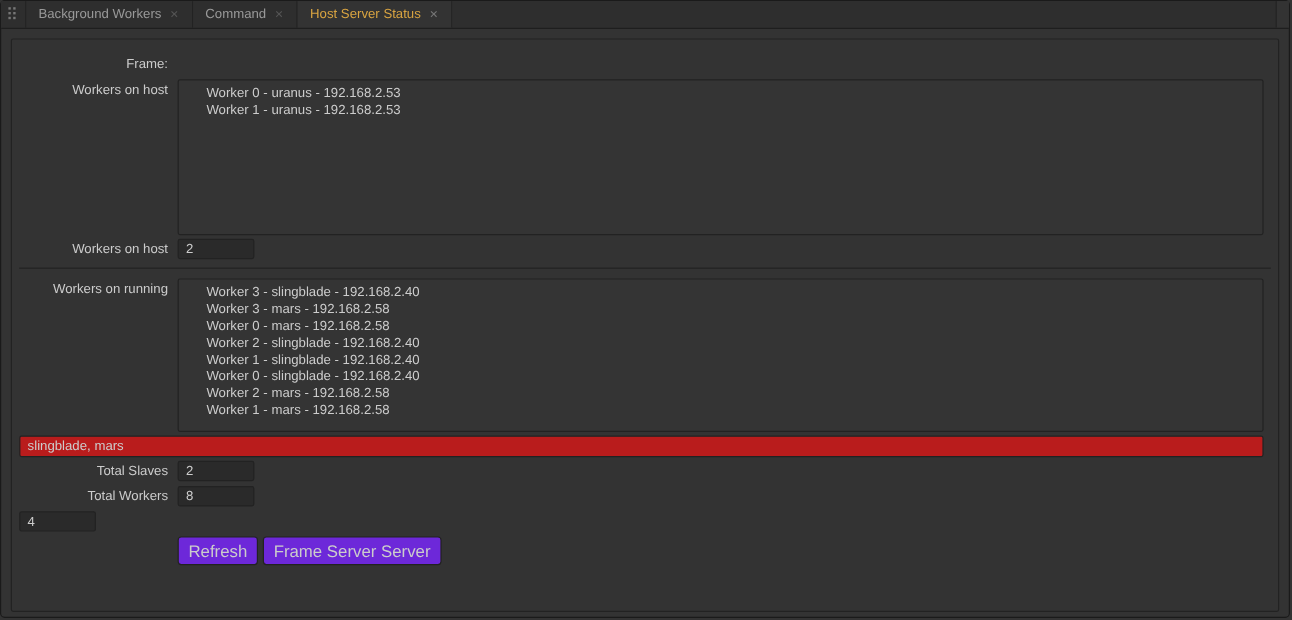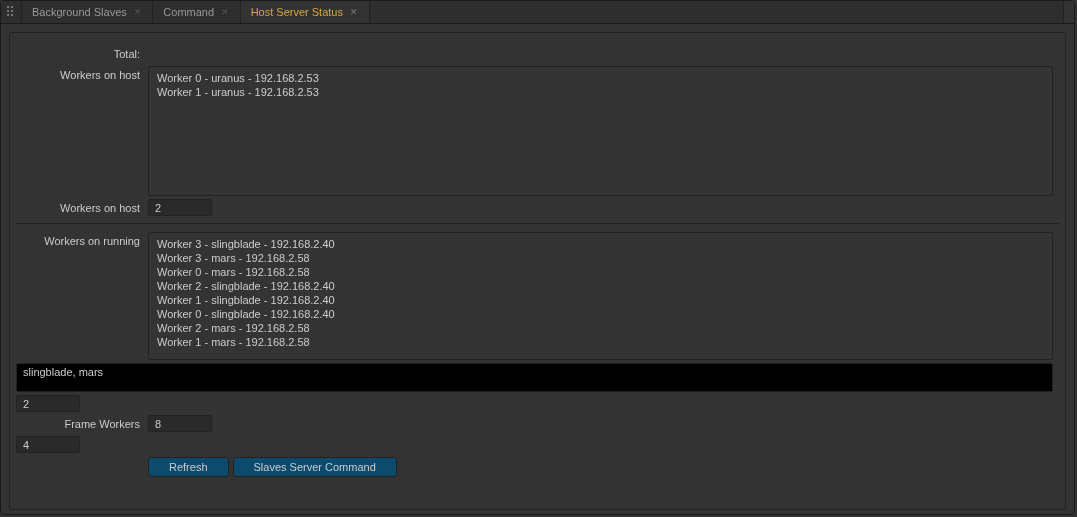--- a/index.html
+++ b/index.html
@@ -20,71 +20,71 @@
   
   .content{padding:8px 8px 0 8px}
   .panel{border:1px solid #222;border-radius:2px;padding:12px 6px 8px 6px;height:478px;box-sizing:border-box}
   
   .row{display:flex;align-items:flex-start;margin-bottom:3px}
   .lbl{width:124px;text-align:right;padding-right:8px;color:#ccc;line-height:18px;flex-shrink:0}
   .val{flex:1}
   
   .plain{line-height:18px;color:#ccc}
   
-  .listbox{border:1px solid #222;border-radius:2px;background:#343434;padding:4px 8px;line-height:14px;color:#ccc;font-size:11px;overflow:auto;margin-right:6px;white-space:pre}
+  .listbox{border:1px solid #222;border-radius:2px;background:#343434;padding:4px 23px;line-height:14px;color:#ccc;font-size:11px;overflow:auto;margin-right:6px;white-space:pre}
   .lb-host{height:120px}
   .lb-slaves{height:118px}
   
   .numfield{background:#2a2a2a;border:1px solid #222;border-radius:2px;width:64px;height:17px;line-height:17px;padding:0 6px;color:#ccc;box-sizing:border-box;display:inline-block;font-size:11px}
-  .txtfield{background:#000000;border:1px solid #222;border-radius:2px;height:29px;line-height:17px;padding:0 6px;color:#ccc;box-sizing:border-box;display:block;font-size:11px;margin-right:6px}
+  .txtfield{background:#b91c1c;border:1px solid #222;border-radius:2px;height:18px;line-height:17px;padding:0 6px;color:#ccc;box-sizing:border-box;display:block;font-size:11px;margin-right:6px}
   
   .hr{border:none;border-top:1px solid #222;margin:6px 0 8px 0}
   
   .btnrow{margin-left:132px;display:flex;gap:4px;margin-top:4px}
-  .btn{background:#0c4a6e;border:1px solid #222;border-radius:3px;padding:3px 20px;color:#ccc;font-size:11px;cursor:pointer}
+  .btn{background:#6d28d9;border:1px solid #222;border-radius:3px;padding:3px 8px;color:#ccc;font-size:14px;cursor:pointer}
 </style>
 </head>
 <body>
 
 <div class="app">
 
   <div class="tabbar">
     <div class="handle">
       <svg viewBox="0 0 10 14">
           <g fill="#777">
             <rect x="1" y="1" width="2" height="2"></rect>
             <rect x="5" y="1" width="2" height="2"></rect>
             <rect x="1" y="5" width="2" height="2"></rect>
             <rect x="5" y="5" width="2" height="2"></rect>
             <rect x="1" y="9" width="2" height="2"></rect>
             <rect x="5" y="9" width="2" height="2"></rect>
           </g>
         </svg>
     </div>
     <div class="tab">
-      <span class="label">Background Slaves</span>
+      <span class="label">Background Workers</span>
       <span class="close">✕</span>
     </div>
     <div class="tab">
       <span class="label">Command</span>
       <span class="close">✕</span>
     </div>
     <div class="tab active">
       <span class="label">Host Server Status</span>
       <span class="close">✕</span>
     </div>
     <div class="tabbar-fill"></div>
     <div class="tabbar-end"></div>
   </div>
 
   <div class="content">
     <div class="panel">
 
       <div class="row">
-        <div class="lbl">Total:</div>
+        <div class="lbl">Frame:</div>
       </div>
 
       <div class="row">
         <div class="lbl">Workers on host</div>
         <div class="val">
           <div class="listbox lb-host" id="list-host">Worker 0 - uranus - 192.168.2.53
 Worker 1 - uranus - 192.168.2.53</div>
         </div>
       </div>
 
@@ -111,38 +111,39 @@
         </div>
       </div>
 
       <div class="row">
         <div class="val">
           <span class="txtfield">slingblade, mars</span>
         </div>
       </div>
 
       <div class="row">
+        <div class="lbl">Total Slaves</div>
         <div class="val">
           <span class="numfield">2</span>
         </div>
       </div>
 
       <div class="row">
-        <div class="lbl">Frame Workers</div>
+        <div class="lbl">Total Workers</div>
         <div class="val">
           <span class="numfield">8</span>
         </div>
       </div>
 
       <div class="row">
         <div class="val">
           <span class="numfield">4</span>
         </div>
       </div>
 
       <div class="btnrow">
         <button class="btn">Refresh</button>
-        <button class="btn">Slaves Server Command</button>
+        <button class="btn">Frame Server Server</button>
       </div>
 
     </div>
   </div>
 </div>
 
 </body></html>

